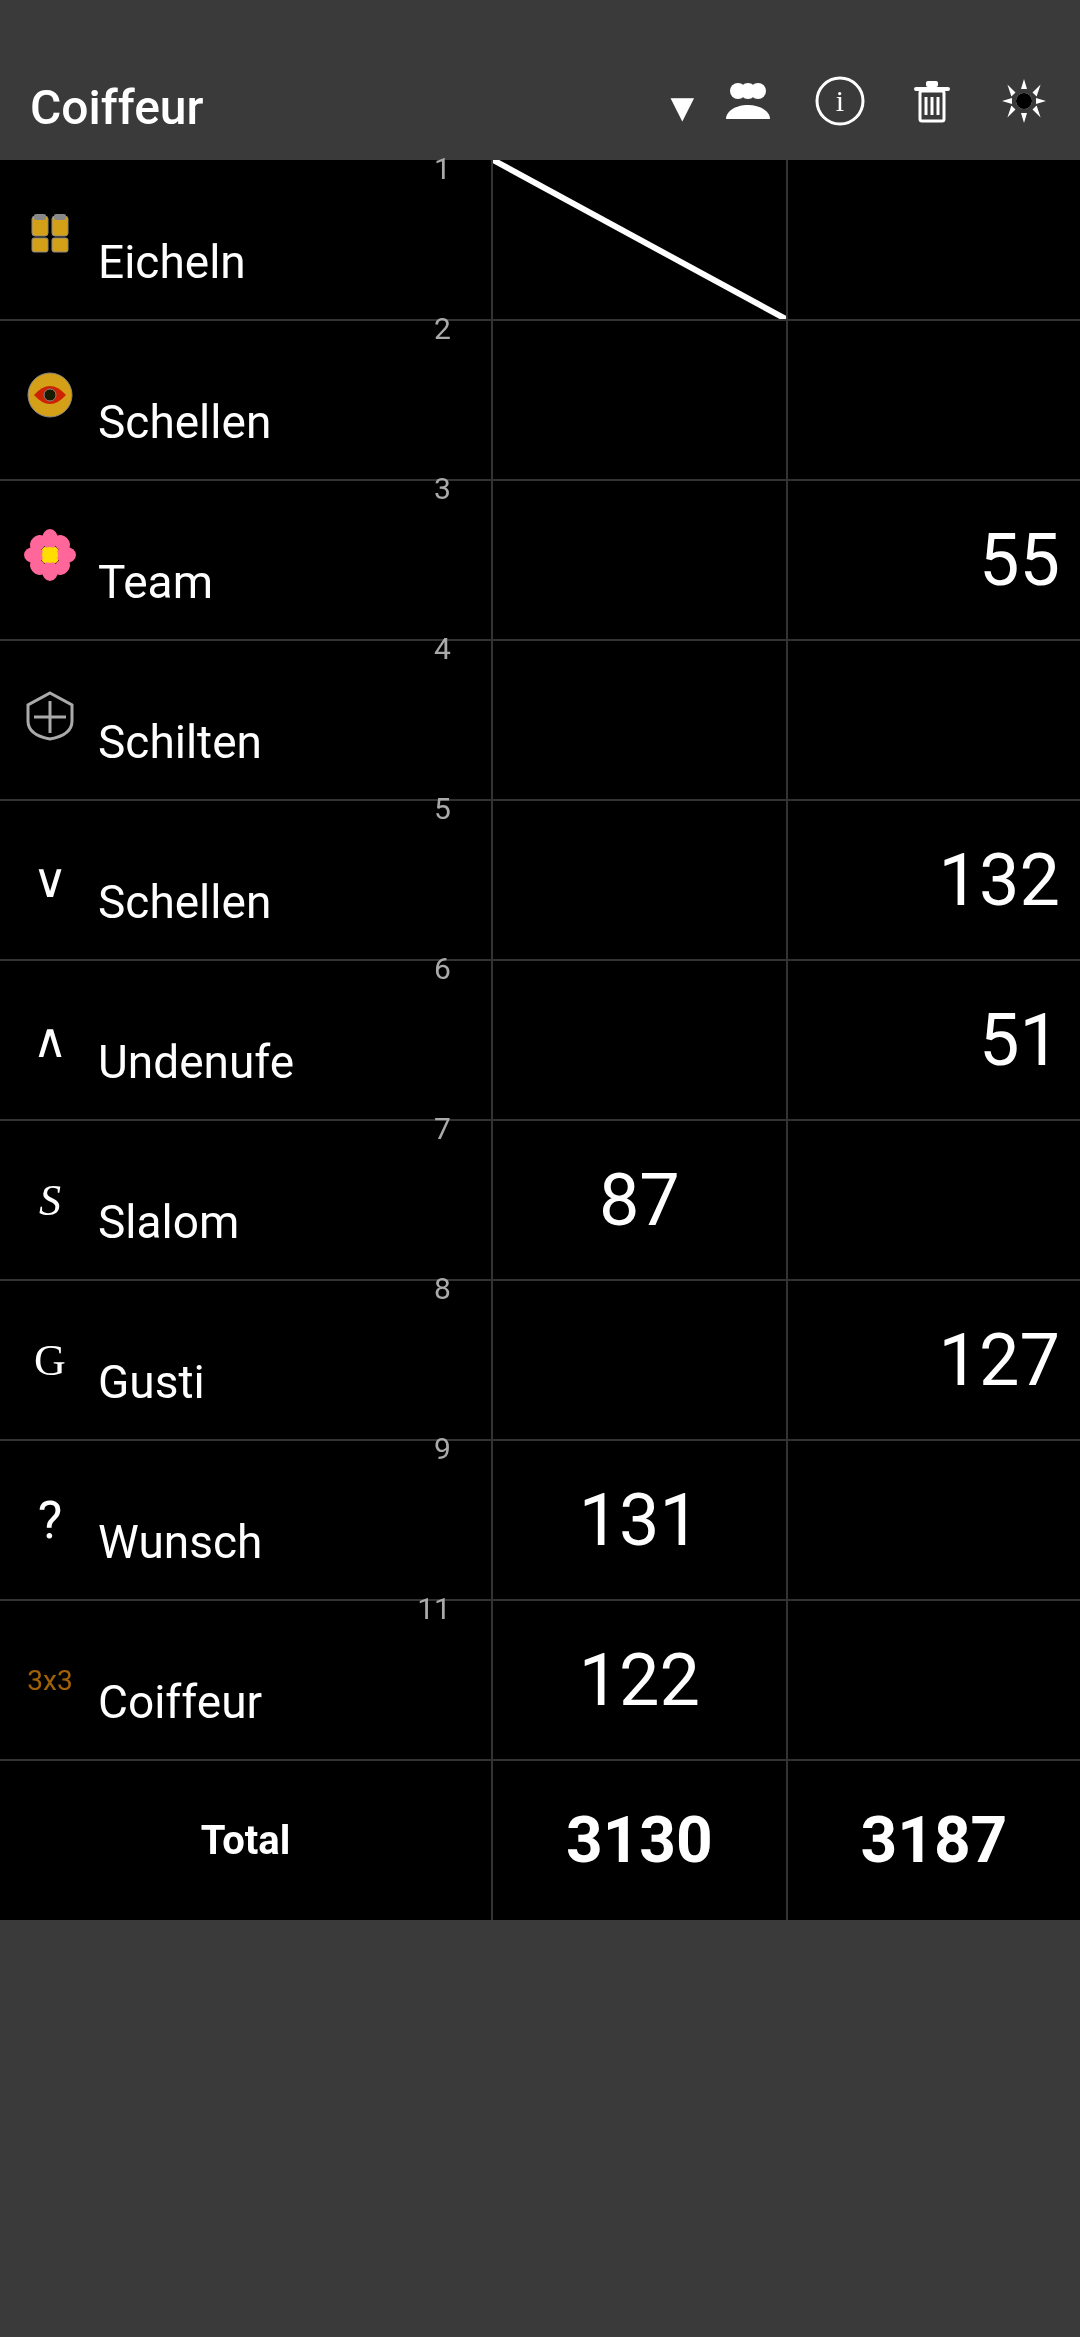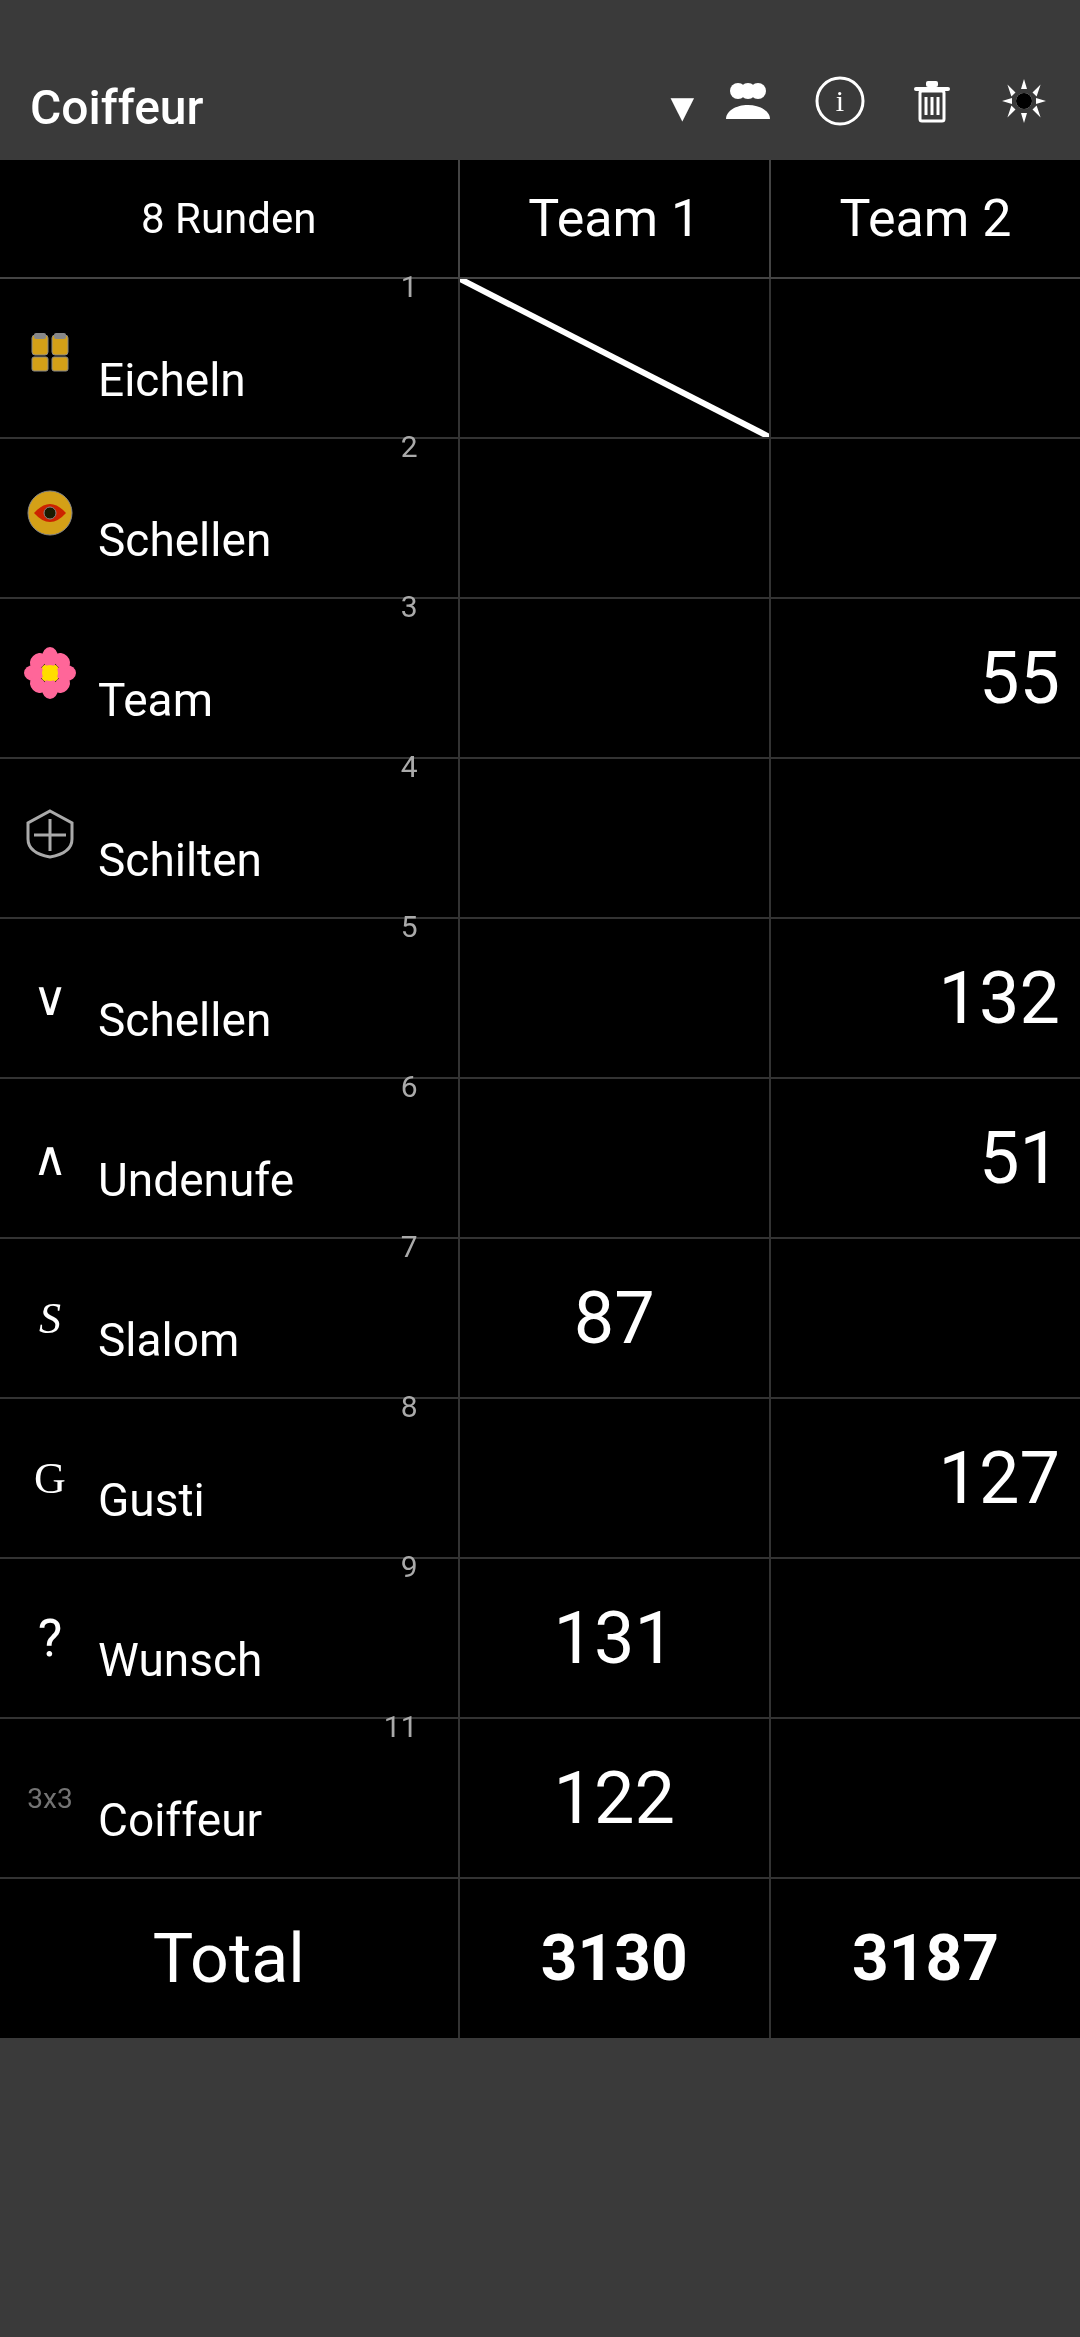--- a/index.html
+++ b/index.html
@@ -162,22 +162,22 @@
       vertical-align: middle;
       padding: 10px 20px;
     }
 
     .total-row td:last-child {
       border-right: none;
       margin-left: 41px;
     }
 
     .total-label {
-      font-size: 68px;
-      font-weight: 400;
+      font-size: 40px;
+      font-weight: 700;
       margin-top: 36px;
     }
 
     .total-score {
       font-size: 64px;
       font-weight: 700;
     }
   </style>
 </head>
 <body>
@@ -219,25 +219,20 @@
           <circle cx="26" cy="26" r="7" fill="none" stroke="black" stroke-width="1"></circle>
           <circle cx="26" cy="26" r="5" fill="black"></circle>
         </svg>
       </span>
     </div>
   </div>
 </div>
 
 <table class="main-table">
   <tbody>
-      <tr class="header-row">
-    <td style="border-right:2px solid #444;">8 Runden</td>
-    <td style="border-right:2px solid #444;">Team 1</td>
-    <td>Team 2</td>
-  </tr>
 
   <tr class="data-row">
     <td class="label-cell">
       <div class="row-label">
         <span class="row-number">1</span>
         <span class="row-icon">
           <svg width="52" height="52" viewBox="0 0 52 52" xmlns="http://www.w3.org/2000/svg">
             <rect x="8" y="8" width="16" height="20" rx="3" fill="#d4a017" stroke="#888" stroke-width="1"></rect>
             <rect x="10" y="6" width="12" height="6" rx="2" fill="#888"></rect>
             <rect x="28" y="8" width="16" height="20" rx="3" fill="#d4a017" stroke="#888" stroke-width="1"></rect>
@@ -376,21 +371,21 @@
     </td>
     <td class="score-cell">131</td>
     <td class="score-cell"></td>
   </tr>
 
 
   <tr class="data-row">
     <td class="label-cell">
       <div class="row-label">
         <span class="row-number">11</span>
-        <span class="row-icon" style="font-size:28px; color:#737373; font-weight:400;">3x3</span>
+        <span class="row-icon" style="font-size:28px; color:#a16207; font-weight:400;">3x3</span>
         <span class="row-text">Coiffeur</span>
       </div>
     </td>
     <td class="score-cell">122</td>
     <td class="score-cell"></td>
   </tr>
 
   <tr class="total-row">
     <td class="total-label">Total</td>
     <td class="total-score">3130</td>

